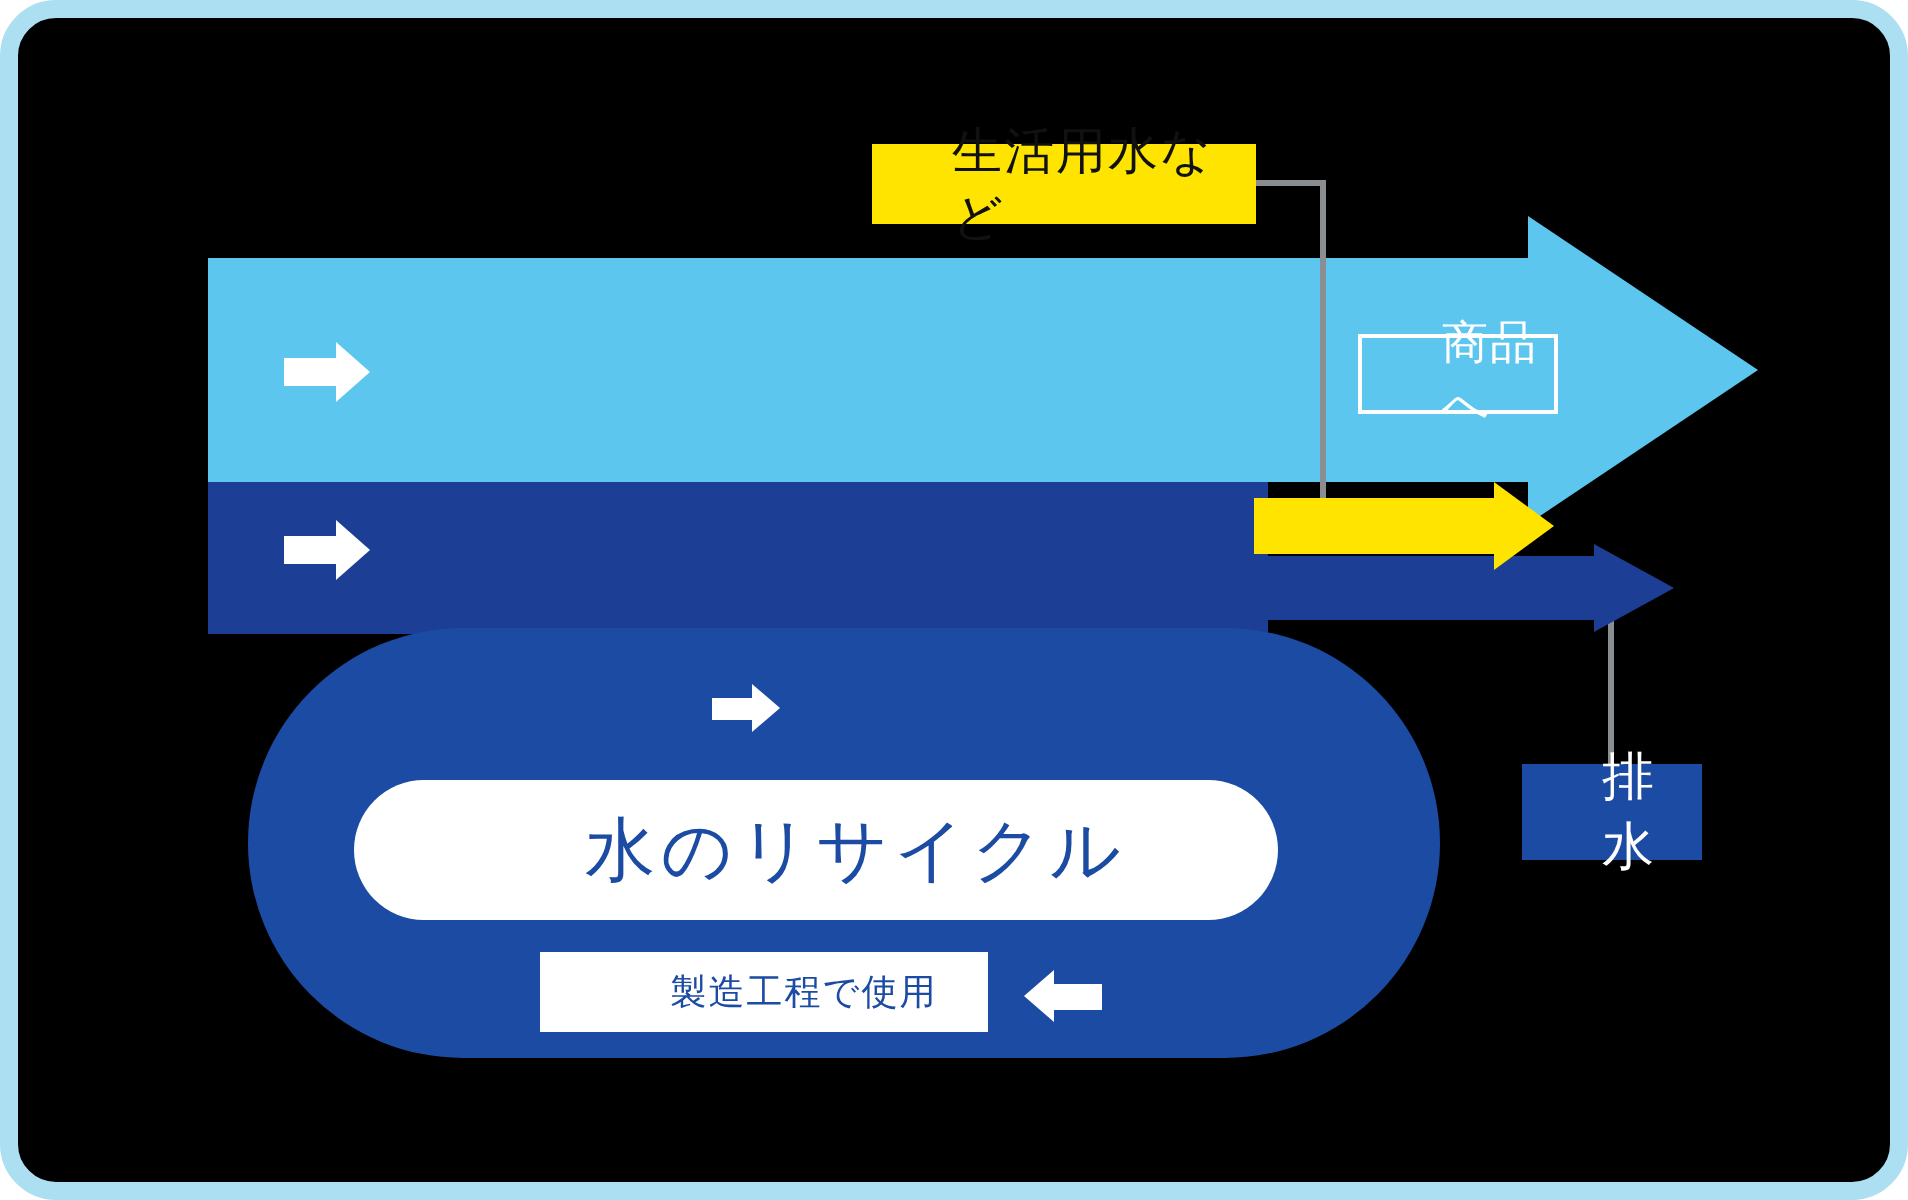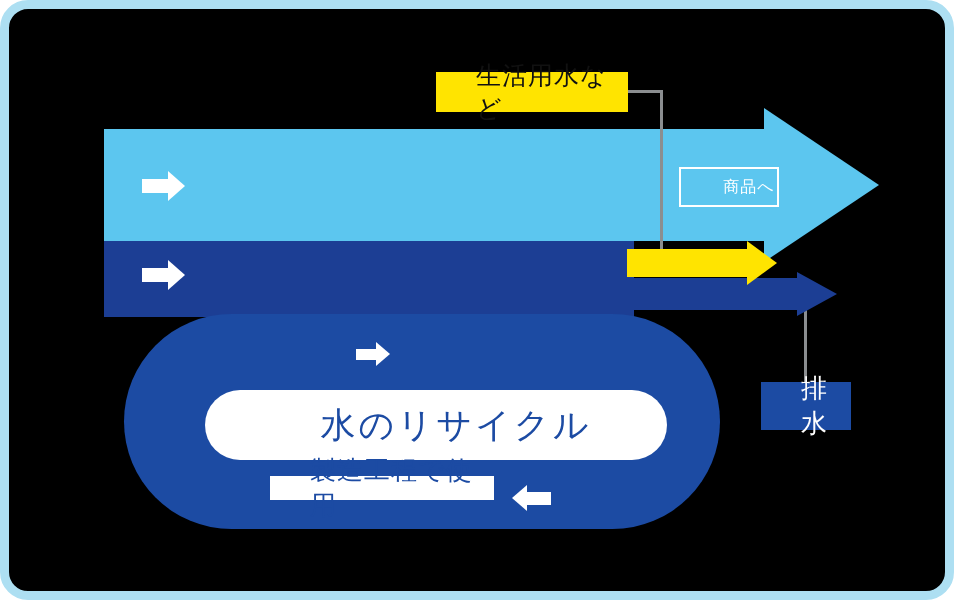--- a/index.html
+++ b/index.html
@@ -133,30 +133,30 @@
   .lbl {
     position: absolute; display: flex; align-items: center; justify-content: center;
     z-index: 5; letter-spacing: 1px; box-sizing: border-box; padding-left: 40px;
   }
   .label-domestic {
     left: 427px; top: 63px; width: 192px; height: 40px;
     background: var(--yellow, #ffe400); color: #111111; font-size: 25px;
   }
   .label-products {
     left: 670px; top: 158px; width: 100px; height: 40px;
-    border: 2px solid var(--white, #fff); color: var(--white, #fff); font-size: 16px;
+    border: 2px solid var(--white, #fff); color: var(--white, #fff); font-size: 23px;
   }
   .pill {
-    left: 196px; top: 381px; width: 462px; height: 70px;
+    left: 168px; top: 381px; width: 462px; height: 70px;
     background: var(--white, #fff); color: var(--royal, #1c4ba3);
     border-radius: 35px; font-size: 35px; letter-spacing: 3px;
   }
   .mfg {
-    left: 261px; top: 467px; width: 224px; height: 24px;
-    background: var(--white, #fff); color: var(--royal, #1c4ba3); font-size: 26px;
+    left: 261px; top: 467px; width: 224px; height: 40px;
+    background: var(--white, #fff); color: var(--royal, #1c4ba3); font-size: 18px;
   }
   .drain {
     left: 752px; top: 373px; width: 90px; height: 48px;
     background: var(--royal, #1c4ba3); color: var(--white, #fff); font-size: 26px;
   }
 </style>
 </head>
 <body>
 
 <div class="canvas">

